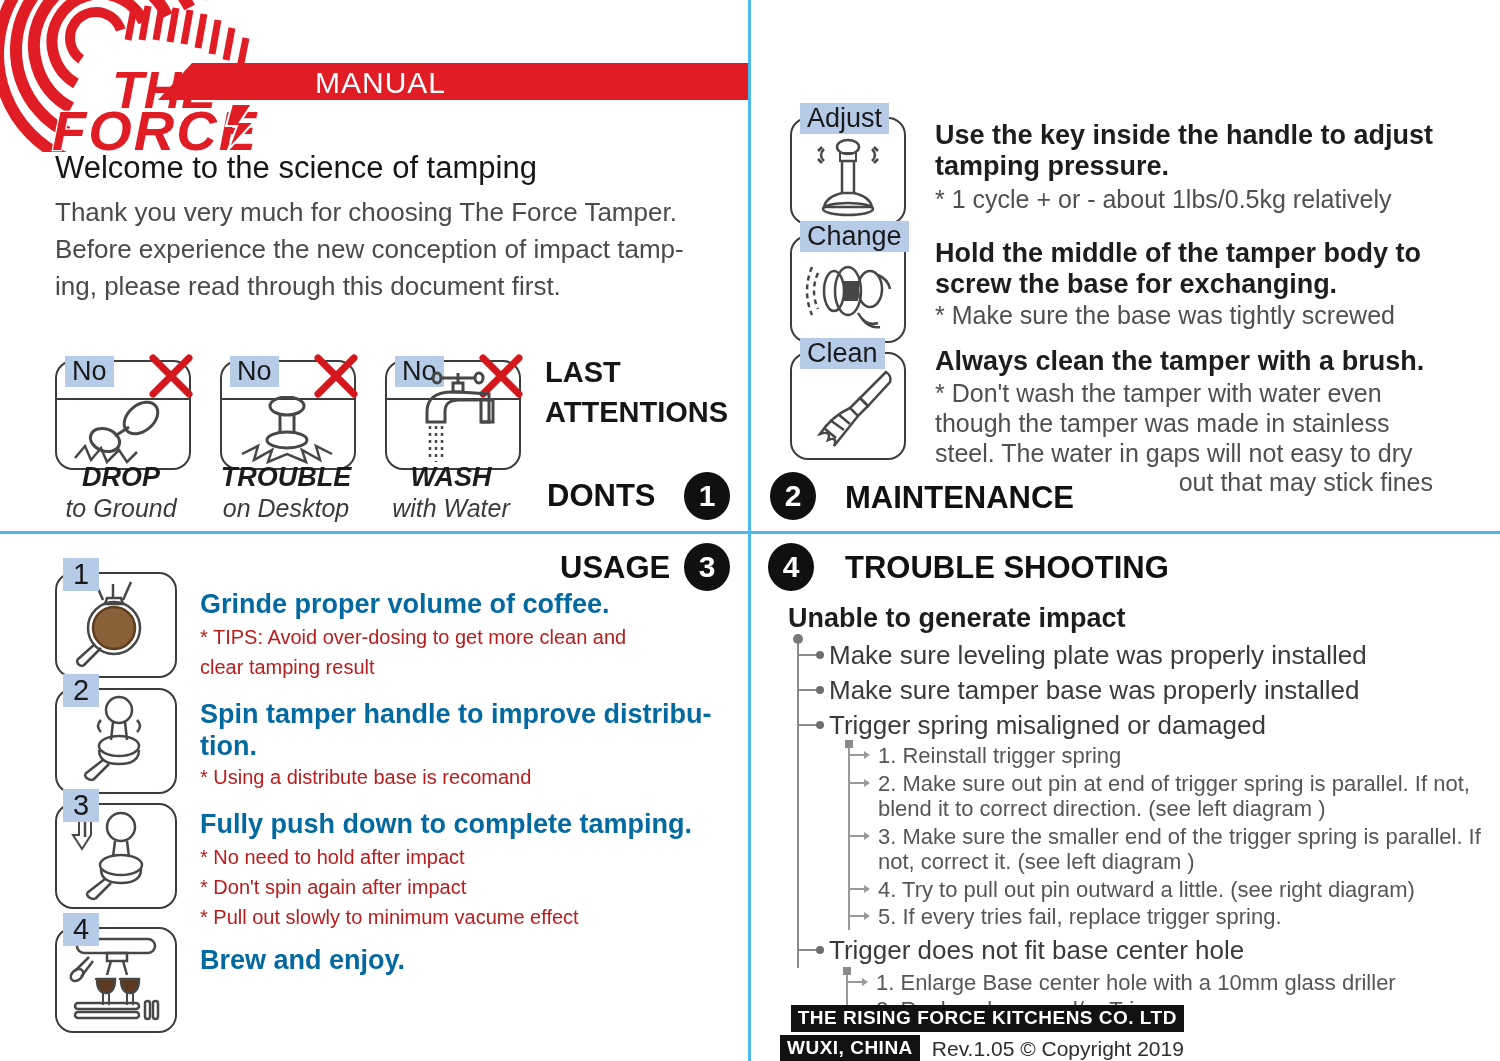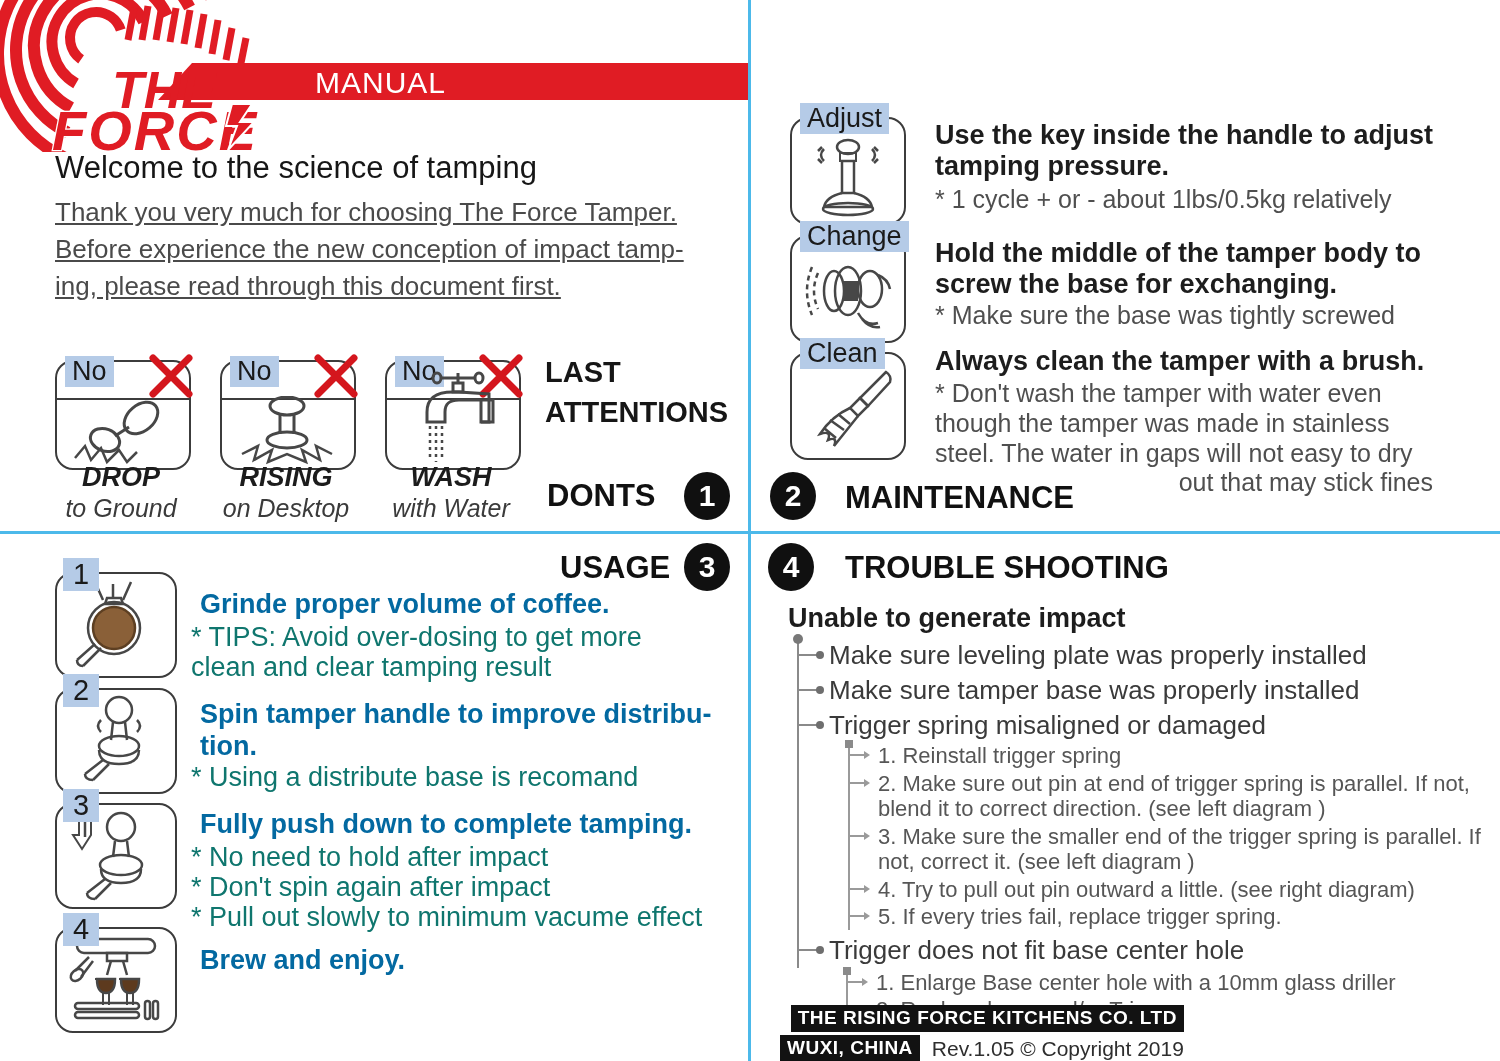--- a/index.html
+++ b/index.html
@@ -12,21 +12,21 @@
   .divider-h { position:absolute; left:0; top:531px; width:1500px; height:3px; background:#4cb9ea; }
 
   
   .banner { position:absolute; left:158px; top:63px; width:590px; height:37px; background:#e01c24;
             clip-path:polygon(34px 0, 100% 0, 100% 100%, 0 100%); }
   .banner-title { position:absolute; left:315px; top:66px; color:#fff; font-size:30px; letter-spacing:1px; }
   .logo { position:absolute; left:0; top:0; width:260px; height:152px; }
 
   
   .intro-title { position:absolute; left:55px; top:150px; font-size:31px; color:#161616; }
-  .intro-body  { position:absolute; left:55px; top:194px; font-size:26px; color:#4a4a4a; line-height:37px;text-decoration:underline; }
+  .intro-body  { position:absolute; left:55px; top:194px; font-size:26px; color:#4a4a4a; line-height:37px; }
 
   
   .nobox { position:absolute; width:132px; height:106px; border:2.5px solid #3c3c3c; border-radius:18px; background:#fff; }
   .nobox .ceil { position:absolute; left:0; right:0; top:36px; height:2px; background:#3c3c3c; }
   .chip { display:inline-block; background:#b5cbe7; color:#1a1a1a; padding:0 7px; line-height:1.15; }
   .nobox .chip { position:absolute; left:8px; top:-6px; font-size:27px; }
   .redx { position:absolute; right:-10px; top:-14px; width:56px; height:56px; }
   .noart { position:absolute; left:6px; top:34px; }
   .dont-word { position:absolute; font-size:27px; font-weight:700; font-style:italic; color:#1c1c1c; text-align:center; width:150px; }
   .dont-cap  { position:absolute; font-size:25px; font-style:italic; color:#3b3b3b; text-align:center; width:150px; }
@@ -40,21 +40,21 @@
   .mbox { position:absolute; left:790px; width:112px; height:104px; border:2.5px solid #3c3c3c; border-radius:18px; background:#fff; }
   .mbox .chip { position:absolute; left:8px; top:-16px; font-size:27px; }
   .mhead { position:absolute; left:935px; width:540px; font-size:27px; font-weight:700; color:#1d1d1d; line-height:31px; }
   .mnote { position:absolute; left:935px; width:512px; font-size:25px; color:#4f4f4f; line-height:30px; }
   .mnote-tail { position:absolute; left:935px; width:498px; font-size:25px; color:#4f4f4f; text-align:right; }
 
   
   .ubox { position:absolute; left:55px; width:118px; height:102px; border:2.5px solid #3c3c3c; border-radius:18px; background:#fff; }
   .ubox .chip { position:absolute; left:6px; top:-16px; font-size:29px; padding:0 10px; }
   .uhead { position:absolute; left:200px; width:520px; font-size:27px; font-weight:700; color:#0369a1; line-height:32px; }
-  .unote { position:absolute; left:191px; width:452px; font-size:27px; color:#0f766e; line-height:30px; }
+  .unote { position:absolute; left:200px; width:452px; font-size:20px; color:#b91c1c; line-height:30px; }
 
   
   .ts-problem { position:absolute; left:788px; top:603px; font-size:27px; font-weight:600; color:#1d1d1d; }
   .tree { position:absolute; left:790px; top:638px; width:706px; }
   .trunk-dot { position:absolute; left:3px; top:-4px; width:10px; height:10px; border-radius:50%; background:#787878; }
   .tree-body { border-left:2px solid #8a8a8a; margin-left:7px; }
   .cause { position:relative; padding-left:30px; font-size:26px; color:#3a3a3a; line-height:35px; }
   .cause::before { content:""; position:absolute; left:0; top:16px; width:18px; border-top:2px solid #8a8a8a; }
   .cause::after  { content:""; position:absolute; left:17px; top:13px; width:8px; height:8px; border-radius:50%; background:#6e6e6e; }
   .substeps { position:relative; border-left:2px solid #9a9a9a; margin-left:49px; margin-top:0; margin-bottom:3px; }
@@ -138,21 +138,21 @@
     </svg>
     <svg class="noart lineart" width="118" height="70" viewBox="0 0 118 70">
       <g fill="none" stroke="#474747" stroke-width="3">
         <ellipse cx="59" cy="10" rx="17" ry="9"></ellipse>
         <path d="M52 18 L52 38 M66 18 L66 38"></path>
         <ellipse cx="59" cy="44" rx="20" ry="8"></ellipse>
         <polyline points="14,58 30,50 26,64 44,54 40,66 59,58 78,66 74,54 92,64 88,50 104,58" stroke-width="2.5"></polyline>
       </g>
     </svg>
   </div>
-  <div class="dont-word" style="left:211px; top:462px;">RISING</div>
+  <div class="dont-word" style="left:211px; top:462px;">TROUBLE</div>
   <div class="dont-cap" style="left:211px; top:494px;">on Desktop</div>
 
   <div class="nobox" style="left:385px; top:360px;">
     <div class="ceil"></div>
     <span class="chip">No</span>
     <svg class="redx" viewBox="0 0 56 56">
       <path d="M10 10 L46 46 M46 10 L10 46" stroke="#d4161d" stroke-width="7" stroke-linecap="round" fill="none"></path>
     </svg>
     <svg class="noart lineart" style="top:8px;" width="118" height="96" viewBox="0 0 118 96">
       <g fill="none" stroke="#474747" stroke-width="3">

